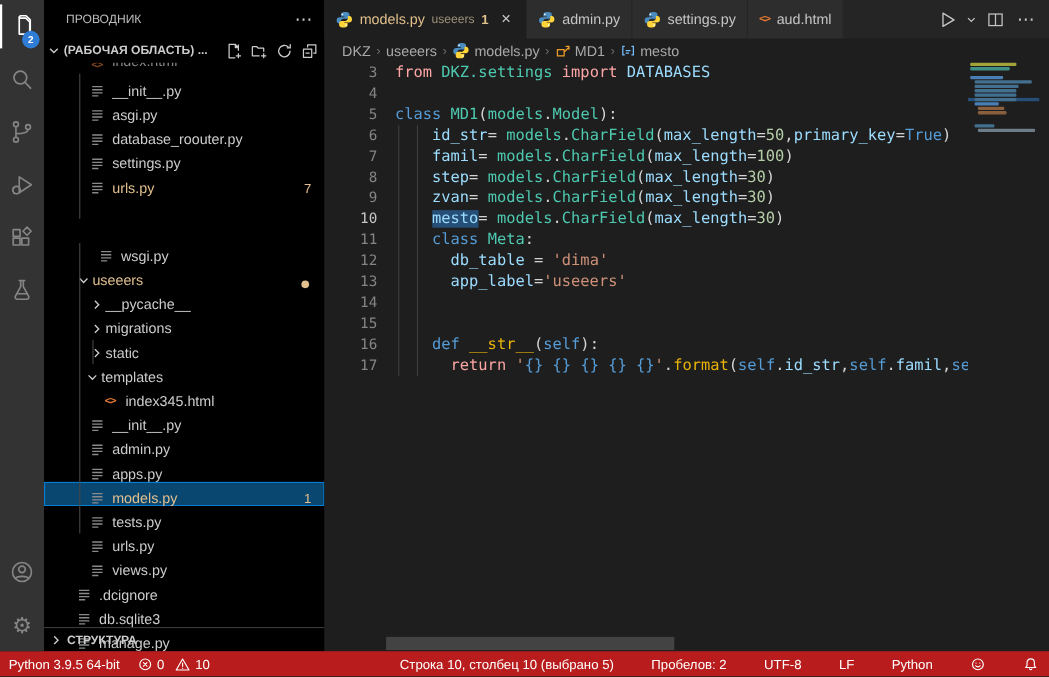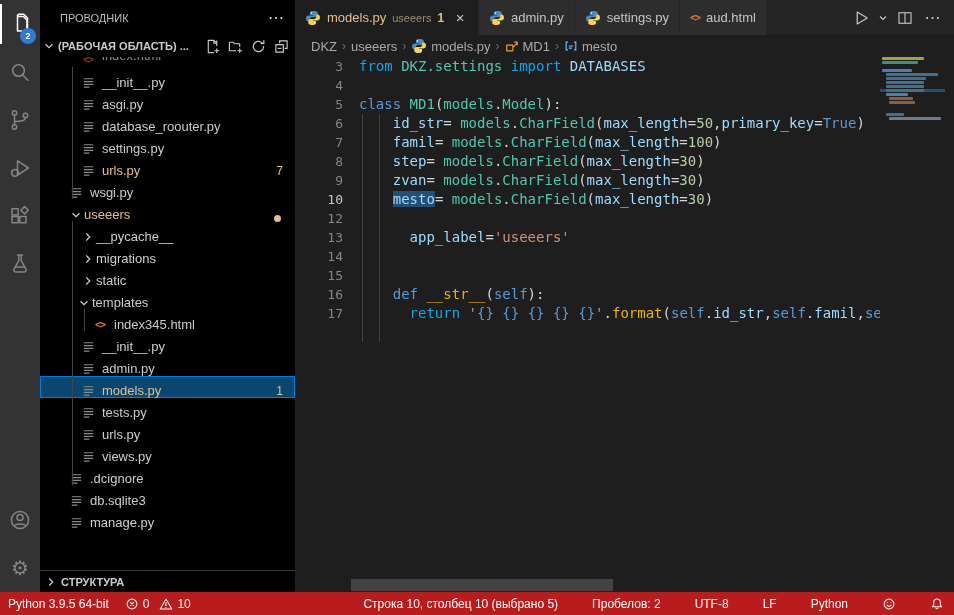--- a/index.html
+++ b/index.html
@@ -64,21 +64,21 @@
   .bc-item{display:flex;align-items:center;gap:4px;cursor:pointer}
   .bc-sep{color:#6e6e6e;margin:0 5px;font-size:12px}
 
   .codearea{position:absolute;top:57px;left:0;right:74px;bottom:0;overflow:hidden;
             font-family:"DejaVu Sans Mono",monospace;font-size:14px;line-height:19px}
   .line{display:flex;height:19px}
   .ln{width:48px;text-align:right;color:#858585;flex:none;font-size:13px;cursor:pointer}
   .ln.active{color:#c6c6c6}
   .lc{padding-left:16px;white-space:pre;color:#d4d4d4}
   .iguide{position:absolute;width:1px;background:#3f3f3f;top:57px;height:228px}
-  .kc{color:#0ea5e9}.kw{color:#569CD6}.ty{color:#4EC9B0}.va{color:#9CDCFE}.fn{color:#eab308}
+  .kc{color:#fca5a5}.kw{color:#569CD6}.ty{color:#4EC9B0}.va{color:#9CDCFE}.fn{color:#eab308}
   .nu{color:#B5CEA8}.st{color:#CE9178}.fm{color:#569CD6}.pl{color:#D4D4D4}
   .seltok{background:#264F78}
 
   .minimap{position:absolute;top:57px;right:9px;width:65px;bottom:0;background:#1e1e1e;cursor:pointer}
   .mrow{height:3px;margin-bottom:1px;position:relative}
   .mrow.msel{background:#264F78}
   .mbar{position:absolute;top:0;height:3px;border-radius:1px}
   .vscroll{position:absolute;top:57px;right:0;width:9px;bottom:0;background:#1e1e1e;cursor:pointer}
   .hscroll{position:absolute;left:56px;bottom:1px;width:262px;height:12px;background:#4a4a4a;opacity:.85;cursor:pointer}
 
@@ -244,21 +244,21 @@
       </div>
       <div class="trow modified" style="padding-left: 40px;">
         <span class="icn ticon">
           <svg width="15" height="15" viewBox="0 0 16 16" fill="none" stroke="#8a8a8a" stroke-width="1.3">
             <path d="M3 4h10M3 7h10M3 10h10M3 13h6"></path>
           </svg>
         </span>
         <span class="tlabel">urls.py</span>
         <span class="tbadge">7</span>
       </div>
-      <div class="trow" style="padding-left: 28px;">
+      <div class="trow" style="padding-left: 48px; margin-top: 40px;">
         <span class="icn ticon">
           <svg width="15" height="15" viewBox="0 0 16 16" fill="none" stroke="#8a8a8a" stroke-width="1.3">
             <path d="M3 4h10M3 7h10M3 10h10M3 13h6"></path>
           </svg>
         </span>
         <span class="tlabel">wsgi.py</span>
       </div>
       <div class="trow modified" style="padding-left: 28px;">
         <span class="icn tchev">
           <svg width="14" height="14" viewBox="0 0 16 16" fill="none" stroke="currentColor" stroke-width="1.4">
@@ -314,20 +314,28 @@
         </span>
         <span class="tlabel">__init__.py</span>
       </div>
       <div class="trow" style="padding-left: 40px;">
         <span class="icn ticon">
           <svg width="15" height="15" viewBox="0 0 16 16" fill="none" stroke="#8a8a8a" stroke-width="1.3">
             <path d="M3 4h10M3 7h10M3 10h10M3 13h6"></path>
           </svg>
         </span>
         <span class="tlabel">admin.py</span>
+      </div>
+      <div class="trow" style="padding-left: 40px;">
+        <span class="icn ticon">
+          <svg width="15" height="15" viewBox="0 0 16 16" fill="none" stroke="#8a8a8a" stroke-width="1.3">
+            <path d="M3 4h10M3 7h10M3 10h10M3 13h6"></path>
+          </svg>
+        </span>
+        <span class="tlabel">apps.py</span>
       </div>
       <div class="trow selected modified" style="padding-left: 40px;">
         <span class="icn ticon">
           <svg width="15" height="15" viewBox="0 0 16 16" fill="none" stroke="#8a8a8a" stroke-width="1.3">
             <path d="M3 4h10M3 7h10M3 10h10M3 13h6"></path>
           </svg>
         </span>
         <span class="tlabel">models.py</span>
         <span class="tbadge">1</span>
       </div>
@@ -531,21 +539,26 @@
         </div>
         <div class="line">
           <div class="ln">9</div>
           <div class="lc"><span class="pl">    </span><span class="va">zvan</span><span class="pl">= </span><span class="ty">models</span><span class="pl">.</span><span class="ty">CharField</span><span class="pl">(</span><span class="va">max_length</span><span class="pl">=</span><span class="nu">30</span><span class="pl">)</span></div>
         </div>
         <div class="line">
           <div class="ln active">10</div>
           <div class="lc"><span class="pl">    </span><span class="va seltok">mesto</span><span class="pl">= </span><span class="ty">models</span><span class="pl">.</span><span class="ty">CharField</span><span class="pl">(</span><span class="va">max_length</span><span class="pl">=</span><span class="nu">30</span><span class="pl">)</span></div>
         </div>
         <div class="line">
+          <div class="ln">11</div>
+          <div class="lc"><span class="pl">    </span><span class="kw">class </span><span class="ty">Meta</span><span class="pl">:</span></div>
+        </div>
+        <div class="line">
           <div class="ln">12</div>
+          <div class="lc"><span class="pl">      </span><span class="va">db_table</span><span class="pl"> = </span><span class="st">'dima'</span></div>
         </div>
         <div class="line">
           <div class="ln">13</div>
           <div class="lc"><span class="pl">      </span><span class="va">app_label</span><span class="pl">=</span><span class="st">'useeers'</span></div>
         </div>
         <div class="line">
           <div class="ln">14</div>
           <div class="lc"></div>
         </div>
         <div class="line">

